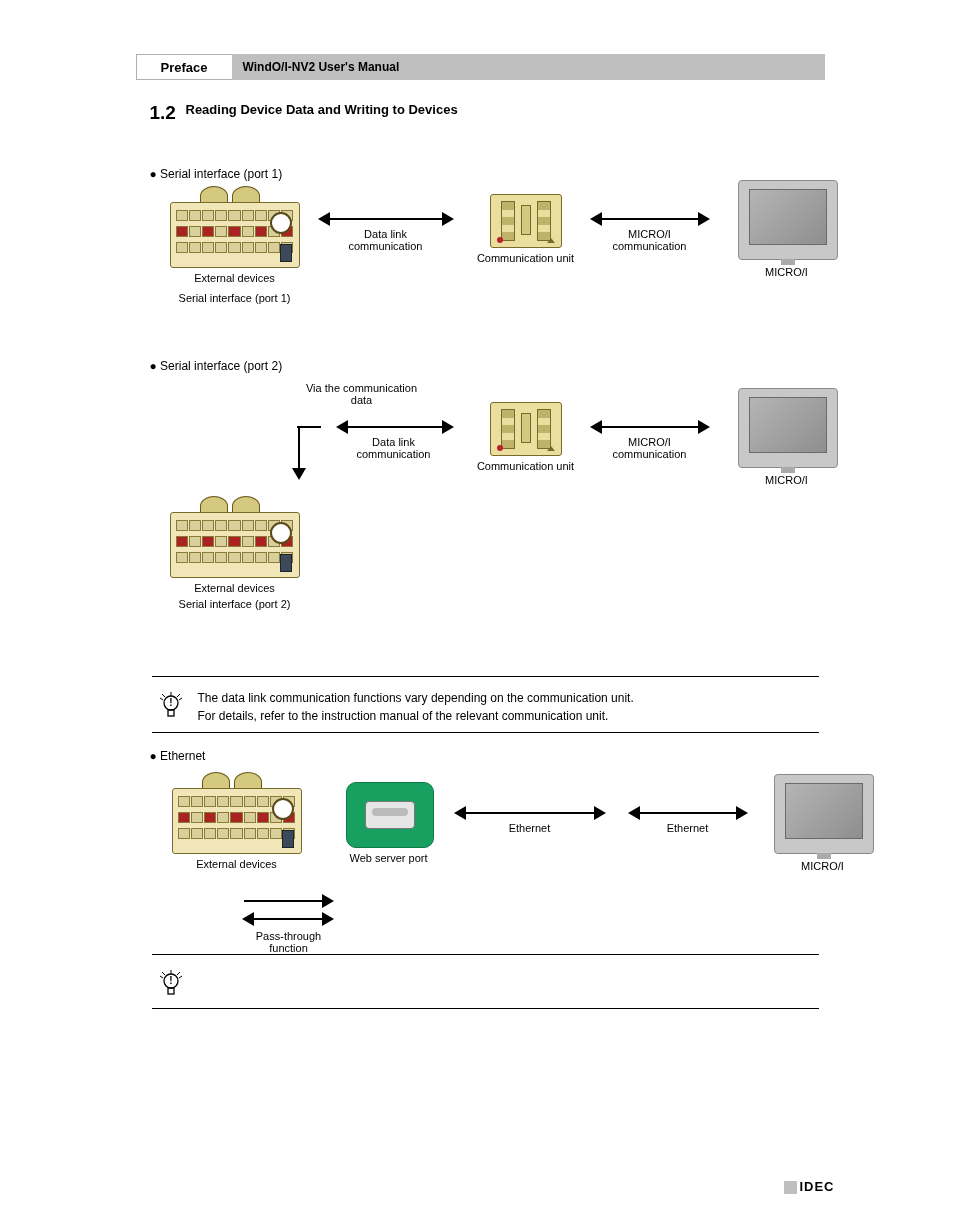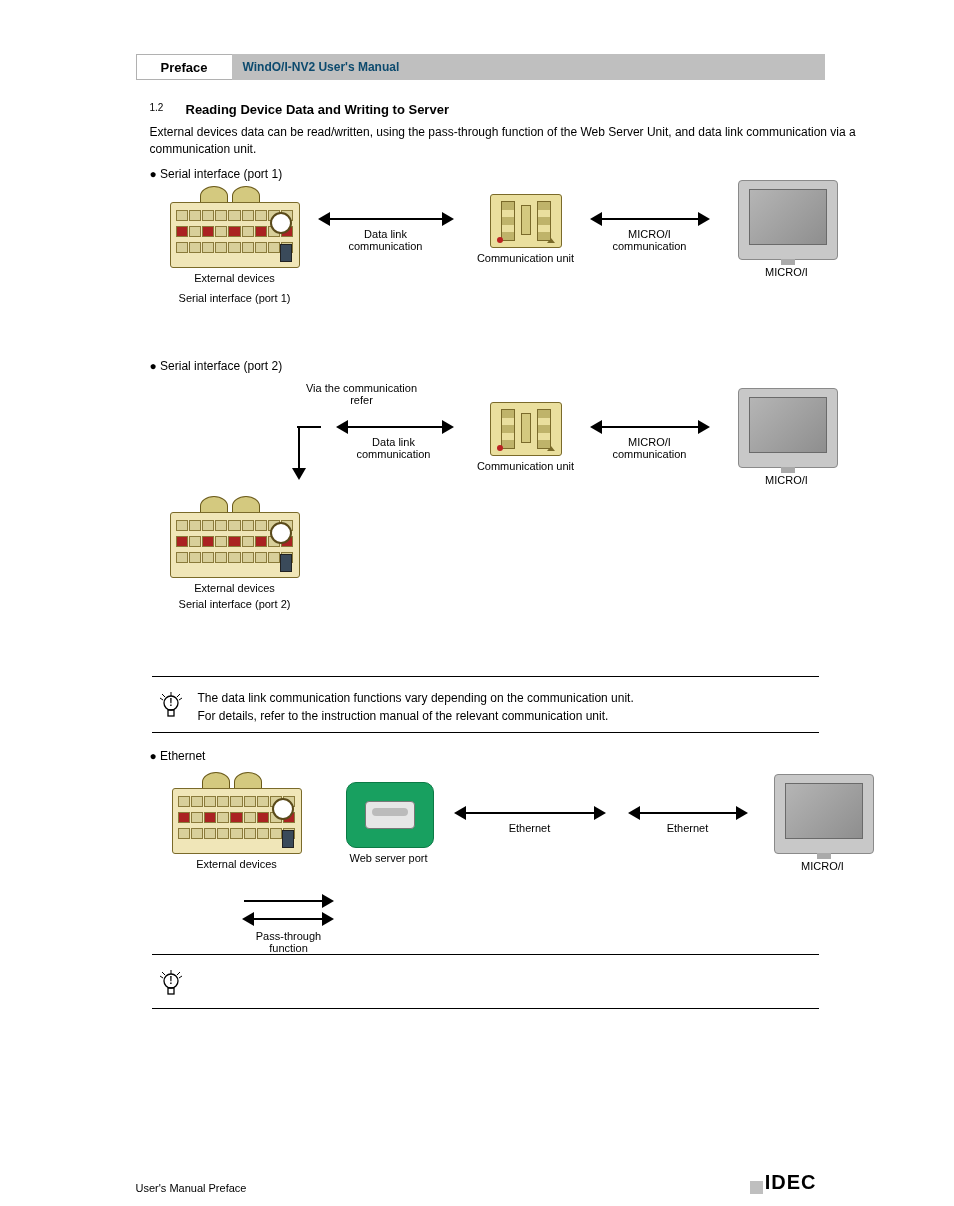--- a/index.html
+++ b/index.html
@@ -1,28 +1,28 @@
 <!DOCTYPE html>
 <html><head>
 <meta charset="utf-8">
 <style>
 html,body{margin:0;padding:0;background:#fff;font-family:Arial,Helvetica,sans-serif;color:#000}
 .page{width:803px;height:1206px;position:relative;margin:16px auto}
 .top-bar{position:absolute;left:60px;right:54px;top:38px;height:26px;display:flex}
 .top-bar .chapter{width:95px;background:#fff;border:1px solid #b1b1b1;border-right:none;font-size:13px;font-weight:bold;display:flex;align-items:center;justify-content:center}
-.top-bar .title{flex:1;background:#bfbfbf;border:1px solid #bfbfbf;display:flex;align-items:center;padding-left:10px;font-size:12px;font-weight:bold;color:#0c4a6e}
-.section-num{position:absolute;font-weight:normal;font-size:10px}
+.top-bar .title{flex:1;background:#bfbfbf;border:1px solid #bfbfbf;display:flex;align-items:center;padding-left:10px;font-size:12px;font-weight:bold;color:#000000}
+.section-num{position:absolute;font-weight:bold;font-size:19px}
 .section-title{position:absolute;font-weight:bold;font-size:13px}
 .body-text{position:absolute;font-size:12px;line-height:1.45;max-width:820px}
 .label{position:absolute;font-size:11px;text-align:center}
 .hr{position:absolute;left:76px;right:60px;height:0;border-top:1px solid #000}
 .note-icon{position:absolute;width:26px;height:30px}
 .note-text{position:absolute;font-size:12px;line-height:1.4}
 .footer-note{position:absolute;font-size:11px;left:60px;right:60px}
-.logo{position:absolute;right:62px;bottom:28px;display:flex;align-items:flex-end;font-weight:bold;font-size:20px;letter-spacing:1px}
+.logo{position:absolute;right:44px;bottom:28px;display:flex;align-items:flex-end;font-weight:bold;font-size:13px;letter-spacing:1px}
 .logo .sq{width:13px;height:13px;background:#bfbfbf;margin-right:2px}
 
 
 .plc{position:absolute;width:130px;height:86px}
 .plc .body{position:absolute;left:0;top:20px;right:0;bottom:0;background:#f0e6b8;border:1px solid #7a6a2a;border-radius:3px}
 .plc .knob{position:absolute;top:4px;width:26px;height:18px;background:#d4c97f;border:1px solid #6a5a1a;border-radius:50% 50% 4px 4px}
 .plc .k1{left:30px}.plc .k2{left:62px}
 .plc .row{position:absolute;left:6px;right:6px;height:11px;display:flex;gap:1px}
 .plc .row span{flex:1;background:#d8cf9a;border:1px solid #8a7a3a}
 .plc .r1{top:28px}.plc .r2{top:44px}.plc .r3{top:60px}
@@ -63,22 +63,21 @@
 </head>
 <body>
 <div class="page">
 
 <div class="top-bar">
   <div class="chapter">Preface</div>
   <div class="title">WindO/I-NV2 User's Manual</div>
 </div>
 
 <div class="section-num" style="left:74px;top:86px">1.2</div>
-<div class="section-title" style="left:110px;top:86px">Reading Device Data and Writing to Server</div>
-<div class="body-text" style="left:74px;top:108px">External devices data can be read/written, using the pass-through function of the Web Server Unit, and data link communication via a communication unit.</div>
+<div class="section-title" style="left:110px;top:86px">Reading Device Data and Writing to Devices</div>
 
 <div class="body-text" style="left:74px;top:150px;font-weight:normal">● <span>Serial interface (port 1)</span></div>
 
 <div class="plc" style="left:94px;top:166px">
   <div class="knob k1"></div>
       <div class="knob k2"></div>
   <div class="body"></div>
   <div class="row r1">
         <span></span>
         <span></span>
@@ -164,21 +163,21 @@
       <span class="ah-r"></span>
     </div>
 <div class="label" style="left:516px;top:420px;width:116px;white-space:pre-line">MICRO/I
 communication</div>
 <div class="hmi" style="left:662px;top:372px">
       <div class="screen"></div>
       <div class="stand"></div>
     </div>
 <div class="label" style="left:662px;top:458px;width:98px">MICRO/I</div>
 <div class="label" style="left:206px;top:366px;width:160px;white-space:pre-line">Via the communication
-refer</div>
+data</div>
 
 <div class="plc" style="left:94px;top:476px">
   <div class="knob k1"></div>
       <div class="knob k2"></div>
   <div class="body"></div>
   <div class="row r1">
         <span></span>
         <span></span>
         <span></span>
         <span></span>
@@ -320,19 +319,18 @@
           <line x1="2" y1="6" x2="5" y2="8"></line>
           <line x1="24" y1="6" x2="21" y2="8"></line>
           <line x1="4" y1="2" x2="7" y2="5"></line>
           <line x1="22" y1="2" x2="19" y2="5"></line>
         </g>
         <text x="13" y="14" text-anchor="middle" font-size="10" font-weight="bold">!</text>
       </svg>
 </div>
 <div class="hr" style="top:992px"></div>
 
-<div class="footer-note" style="bottom:28px">User's Manual Preface</div>
 <div class="logo">
       <span class="sq"></span>
       <span>IDEC</span>
     </div>
 
 </div>
 
 </body></html>

